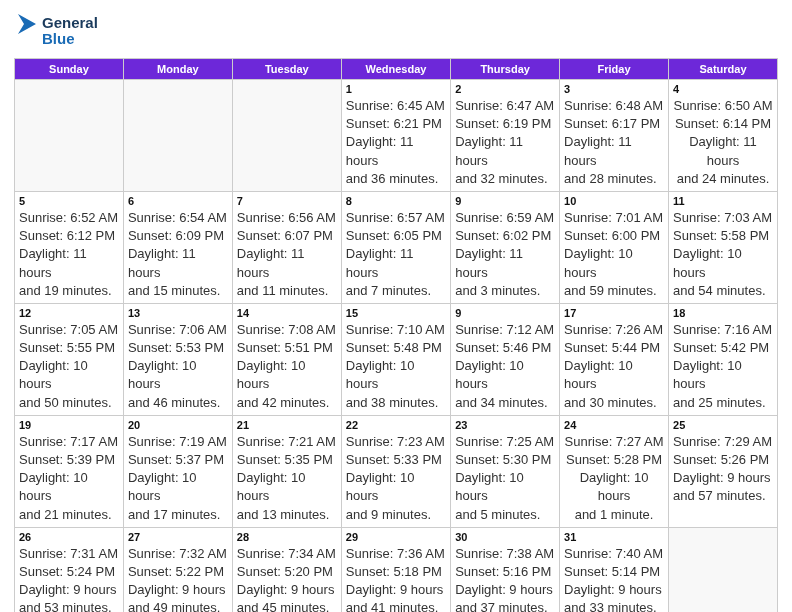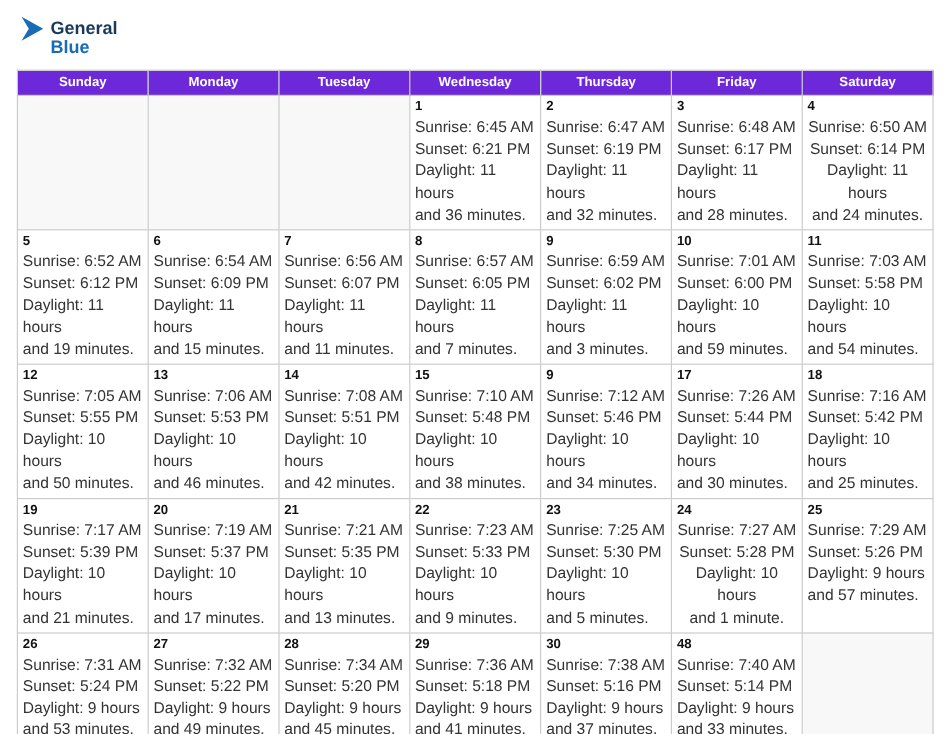--- a/index.html
+++ b/index.html
@@ -326,21 +326,21 @@
 and 41 minutes.</div>
           </td>
           <td>
             <div class="day-number">30</div>
             <div class="day-info" style="white-space: pre-line;">Sunrise: 7:38 AM
 Sunset: 5:16 PM
 Daylight: 9 hours
 and 37 minutes.</div>
           </td>
           <td>
-            <div class="day-number">48</div>
+            <div class="day-number">31</div>
             <div class="day-info" style="white-space: pre-line;">Sunrise: 7:40 AM
 Sunset: 5:14 PM
 Daylight: 9 hours
 and 33 minutes.</div>
           </td>
           <td class="empty"></td>
         </tr>
       </tbody>
   </table>
 </div>

